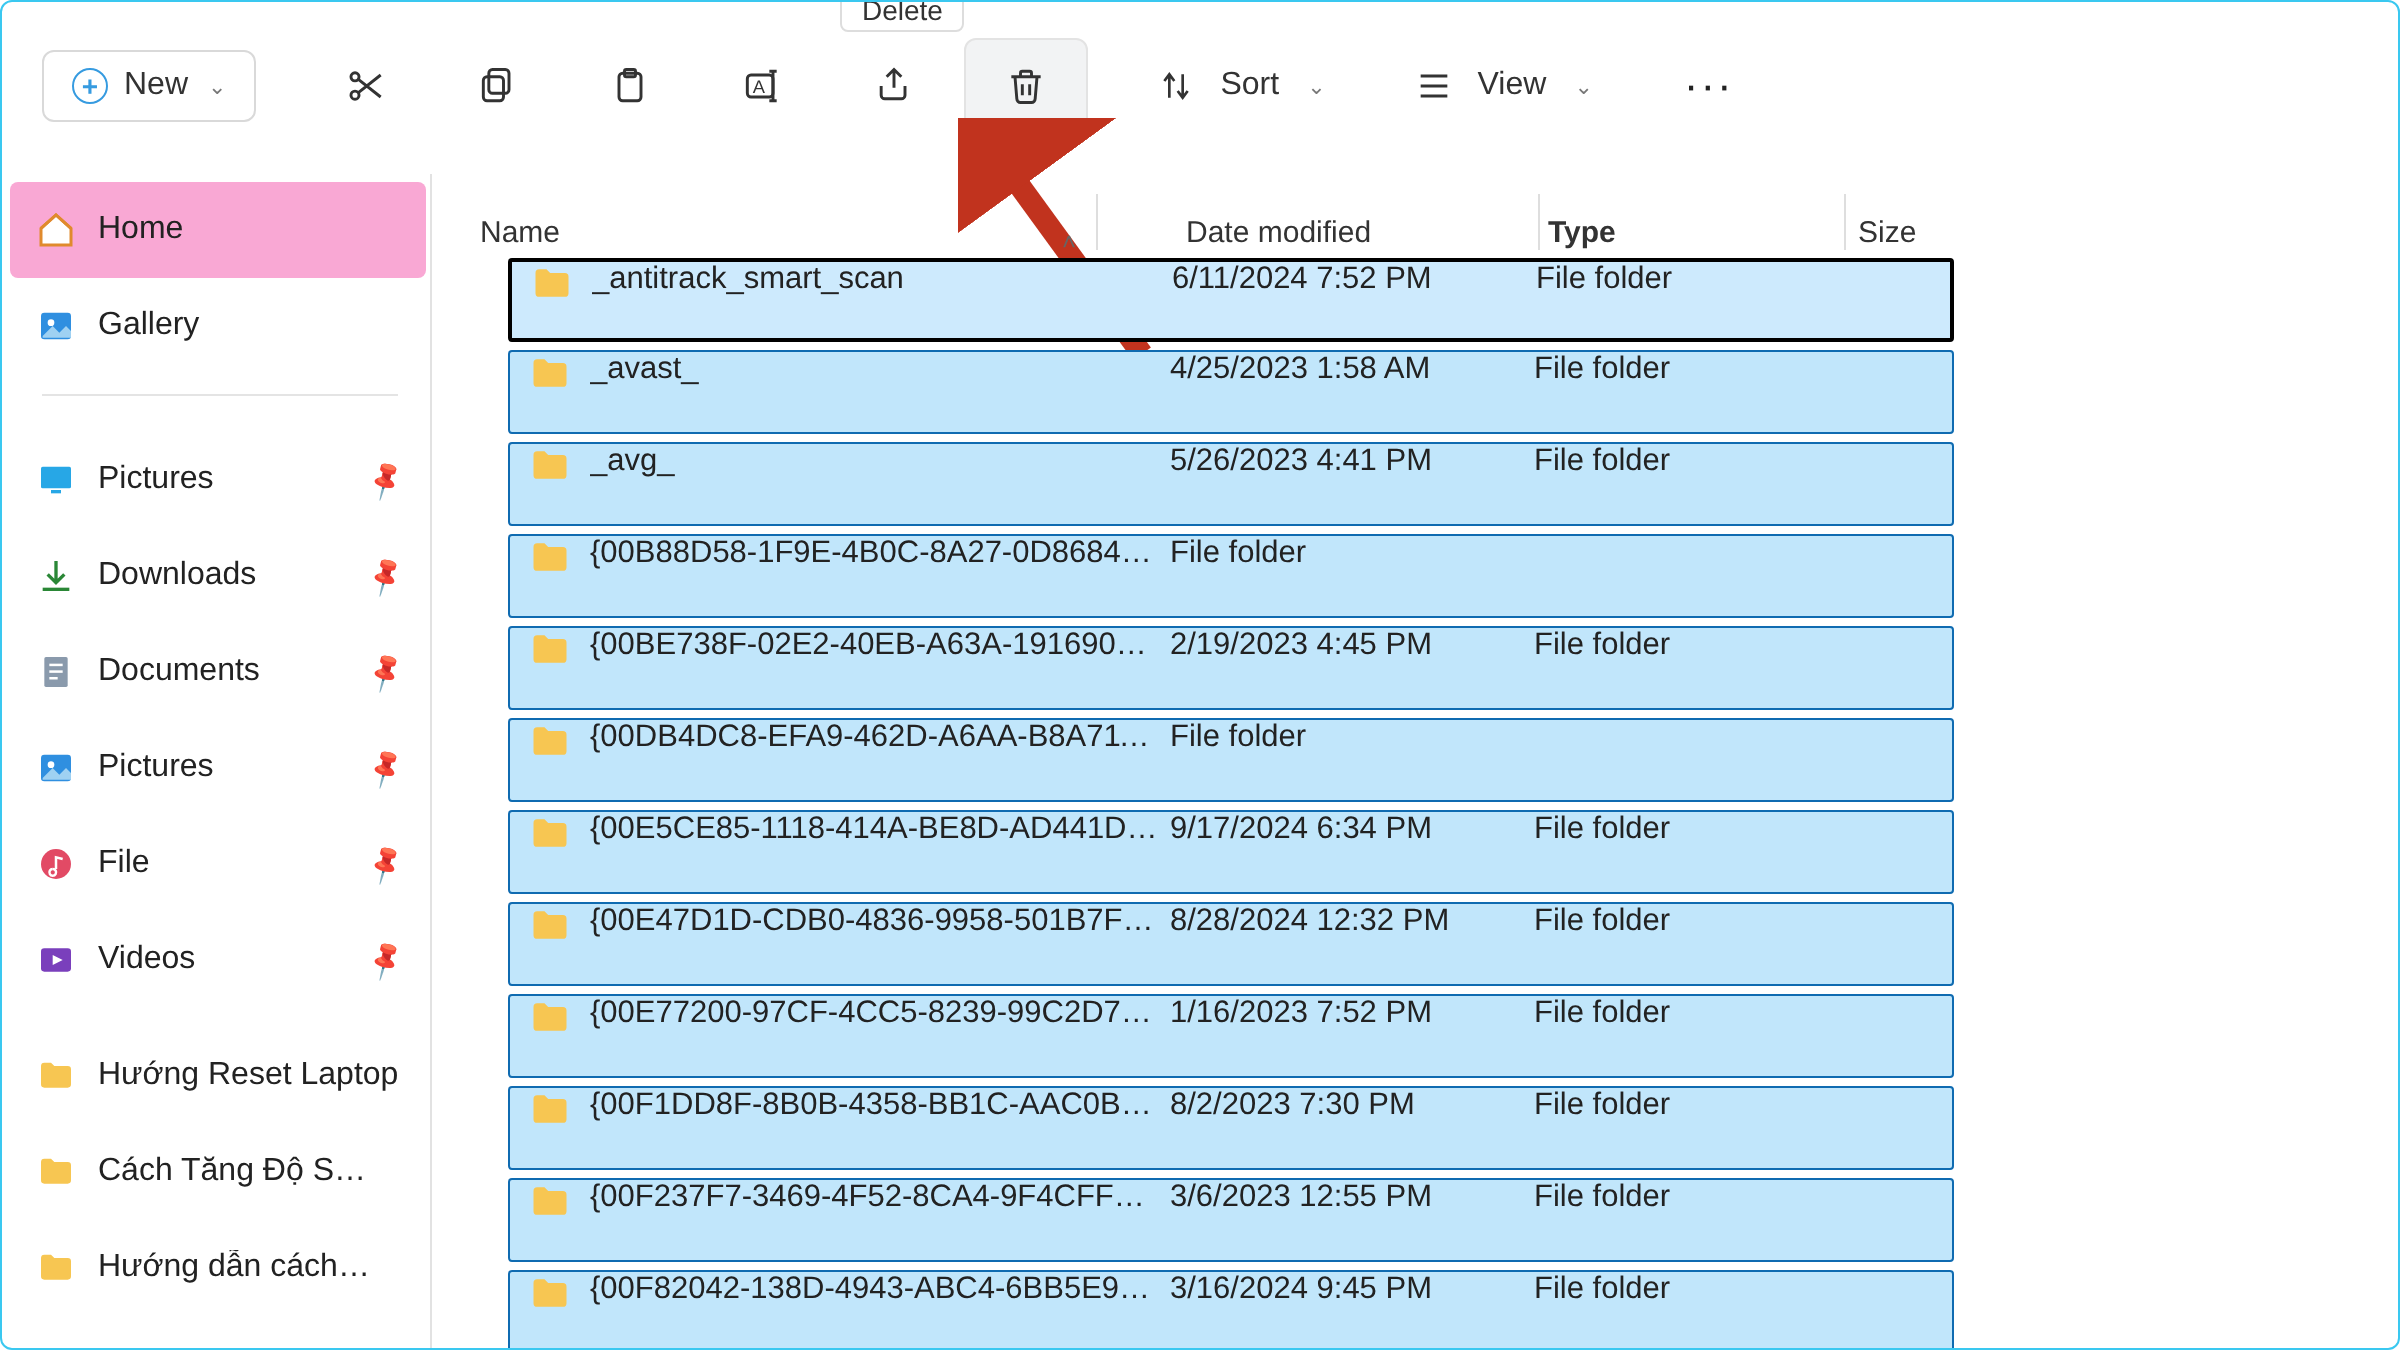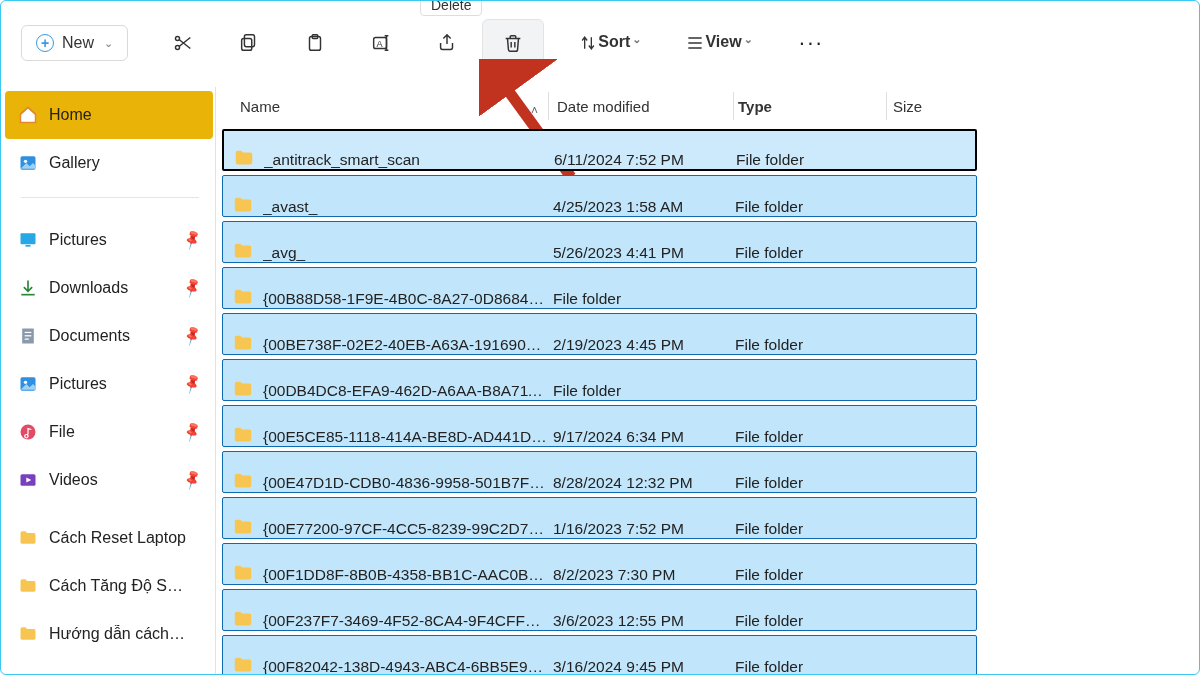--- a/index.html
+++ b/index.html
@@ -24,21 +24,21 @@
 }
 .new-btn .plus { width: 18px; height: 18px; border: 1.5px solid #369be0; border-radius: 50%; display: inline-flex; align-items: center; justify-content: center; color: #369be0; font-weight: bold; font-size: 14px; line-height: 1;}
 .new-btn .chev { color: #777; font-size: 11px; margin-left: 2px;}
 .tb-sep { width: 16px; }
 .tb-icon {
   width: 62px; height: 48px; display: inline-flex; align-items: center; justify-content: center;
   color: #444; cursor: pointer; border-radius: 6px;
 }
 .tb-icon.hover { background: #f2f3f4; border: 1px solid #e3e3e3; }
 .sort-btn, .view-btn {
-  display: inline-flex; align-items: flex-start; gap: 0; padding: 8px 10px; font-size: 16px; color: #333; cursor: pointer; font-weight: bold;
+  display: inline-flex; align-items: center; gap: 12px; padding: 8px 10px; font-size: 16px; color: #333; cursor: pointer;
 }
 .sort-btn .chev, .view-btn .chev { color: #777; font-size: 11px; margin-left: 2px;}
 .more-btn { width: 48px; display:inline-flex; align-items:center; justify-content:center; font-size:22px; letter-spacing: 1px; cursor:pointer;}
 
 .tooltip {
   position: absolute; left: 419px; top: -7px;
   background: #fff; border: 1px solid #ddd; border-radius: 4px;
   padding: 2px 10px; font-size: 14px; color: #333;
 }
 
@@ -49,45 +49,45 @@
 }
 
 .leftnav {
   position: absolute; left: 4px; top: 90px; bottom: 0; width: 208px;
 }
 .nav-item {
   display:flex; align-items:center; gap:10px; height: 48px;
   padding: 0 12px; font-size: 16px; color: #222; cursor:pointer;
   border-radius: 4px;
 }
-.nav-item.selected { background: #eab308; font-weight: 400;}
+.nav-item.selected { background: #f9a8d4; font-weight: 400;}
 .nav-item .pin { margin-left: auto; color: #888; font-size: 14px; transform: rotate(-30deg);}
 .nav-sep { border-top: 1px solid #e4e4e4; margin: 10px 14px 18px 16px;}
 
 .ico { width: 22px; display:inline-flex; align-items:center; justify-content:center; }
 
 .main {
   position: absolute; left: 214px; top: 86px; right: 0; bottom: 0;
   border-left: 1px solid #e2e2e2; padding-top:0;
 }
 .cols {
-  display:flex; align-items:center; height: 38px;
+  display:flex; align-items:flex-end; height: 38px;
   font-size: 15px; color: #333;
 }
 .col-name { width: 332px; padding-left: 24px; position:relative;}
 .col-name .sort-up { position:absolute; right: 10px; top: 6px; color: #666; font-size: 12px;}
-.col-date { width: 184px; padding-left: 8px;}
+.col-date { width: 184px; padding-left: 8px; margin-left: 36px;}
 .col-type { width: 152px; padding-left: 4px; font-weight: bold;}
 .col-size { padding-left: 6px;}
 .col-div { width:1px; height:28px; background:#dedede; }
 .rows { padding: 4px 222px 0 6px;}
 .row {
-  display:flex; align-items:flex-end; height: 42px;
+  display:flex; align-items:flex-start; height: 42px;
   background: #c1e6fb; border: 1px solid #0f6bb1; border-radius: 2px;
-  margin-bottom: 4px; font-size: 15.5px; color: #222;
+  margin-bottom: 4px; font-size: 15.5px; color: #222; margin-left: 32px;
 }
 .row.first { background:#cdeafd; border: 2px solid #000; }
 .row .ficon { width: 40px; display:inline-flex; align-items:center; justify-content:center;}
 .row .fname { width: 290px; overflow:hidden; white-space:nowrap; text-overflow: ellipsis; padding-right:6px;}
 .row .fdate { width: 182px; }
 .row .ftype { width: 150px; }
 
 svg { display:block; }
 </style>
 </head>
@@ -273,21 +273,21 @@
     <span>Videos</span>
     <span class="pin">📌</span>
   </div>
   <div style="height:10px"></div>
   <div class="nav-item">
     <span class="ico">
       <svg width="20" height="20" viewBox="0 0 24 24">
           <path d="M3 6 a2 2 0 0 1 2-2 h4 l2 2 h8 a2 2 0 0 1 2 2 v9 a2 2 0 0 1-2 2 H5 a2 2 0 0 1-2-2 Z" fill="#f7c652"></path>
         </svg>
     </span>
-    <span>Cách Reset Laptop</span>
+    <span>Hướng Reset Laptop</span>
   </div>
   <div class="nav-item">
     <span class="ico">
       <svg width="20" height="20" viewBox="0 0 24 24">
           <path d="M3 6 a2 2 0 0 1 2-2 h4 l2 2 h8 a2 2 0 0 1 2 2 v9 a2 2 0 0 1-2 2 H5 a2 2 0 0 1-2-2 Z" fill="#f7c652"></path>
         </svg>
     </span>
     <span style="overflow:hidden;white-space:nowrap;text-overflow:ellipsis;max-width:140px;">Cách Tăng Độ Sáng</span>
   </div>
   <div class="nav-item">

